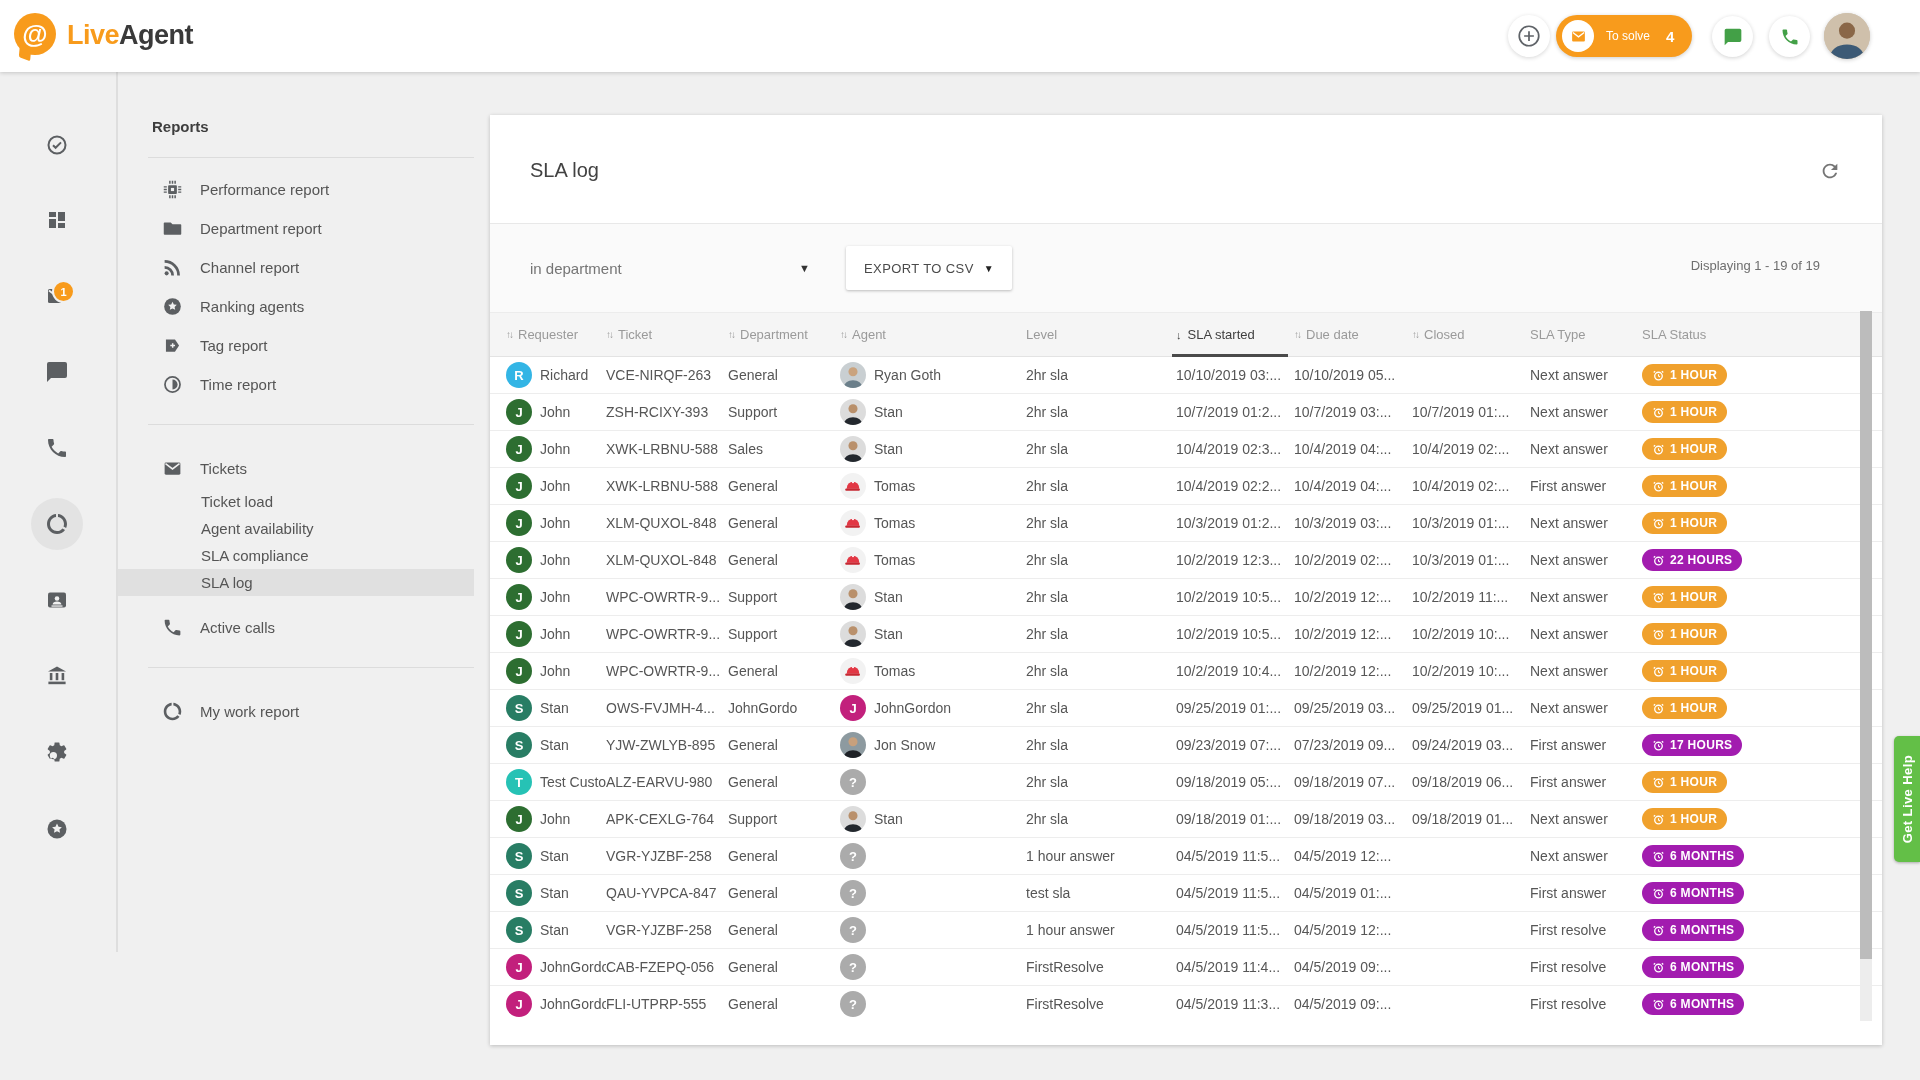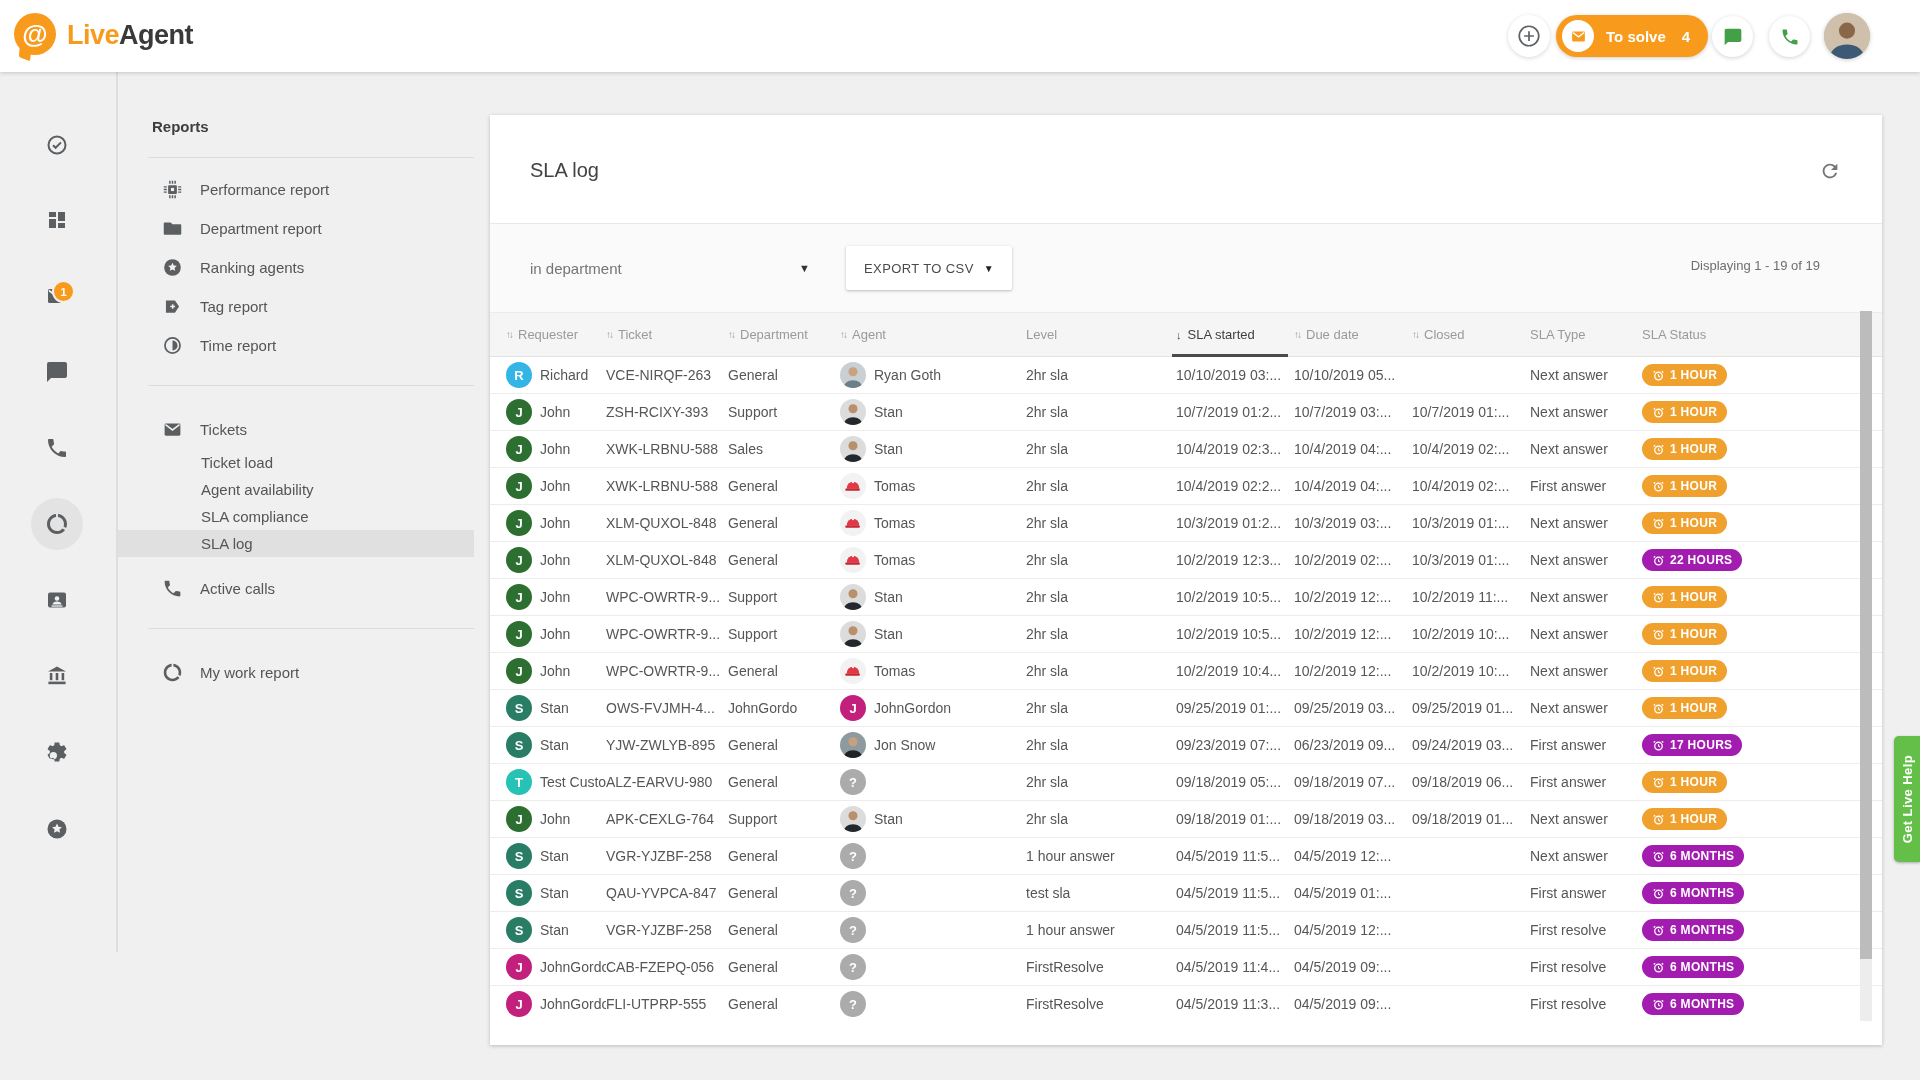--- a/index.html
+++ b/index.html
@@ -20,21 +20,21 @@
     transform:rotate(20deg) skew(15deg);border-radius:2px;}
   .logo-word{font-size:27px;font-weight:bold;letter-spacing:-.5px;margin-left:9px;}
   .logo-live{color:#f89b1c;}
   .logo-agent{color:#3a3a3a;}
   .add-btn{position:absolute;left:1508px;top:15px;width:42px;height:42px;border-radius:50%;background:#fff;
     border:none;box-shadow:0 1px 4px rgba(0,0,0,.16);color:#5f6368;display:flex;align-items:center;justify-content:center;cursor:pointer;}
   .to-solve{position:absolute;left:1556px;top:15px;height:42px;border-radius:21px;background:#f89b1c;
     display:flex;align-items:center;padding:0 18px 0 6px;box-shadow:0 1px 4px rgba(0,0,0,.2);cursor:pointer;border:none;}
   .to-solve .env-circle{width:32px;height:32px;border-radius:50%;background:#fff;color:#f89b1c;
     display:flex;align-items:center;justify-content:center;margin-right:12px;}
-  .to-solve .lbl{color:#fff;font-size:15px;font-weight:bold;}
+  .to-solve .lbl{color:#fff;font-size:12px;font-weight:normal;}
   .to-solve .cnt{color:#fff;font-size:15px;font-weight:bold;margin-left:16px;}
   .round-btn{position:absolute;top:16px;width:41px;height:41px;border-radius:50%;background:#fff;border:none;
     box-shadow:0 1px 4px rgba(0,0,0,.18);display:flex;align-items:center;justify-content:center;color:#43a047;cursor:pointer;}
   .chat-btn{left:1712px;}
   .phone-btn{left:1769px;}
   .user-avatar{position:absolute;left:1824px;top:13px;width:46px;height:46px;border-radius:50%;overflow:hidden;
     background:#cfc0ab;box-shadow:0 1px 4px rgba(0,0,0,.2);cursor:pointer;}
   
   .rail{position:absolute;left:0;top:72px;width:114px;height:1008px;}
   .rail-item{position:absolute;left:31px;width:52px;height:52px;border-radius:50%;
@@ -249,20 +249,29 @@
         <span style="color:#5c5f62">
           <svg class="ic" viewBox="0 0 24 24" width="21" height="21" fill="currentColor">
             <path d="M3 5h7l2 2h9a1 1 0 011 1v10a1 1 0 01-1 1H3a1 1 0 01-1-1V6a1 1 0 011-1z"></path>
           </svg>
         </span>
         <span>Department report</span>
       </div>
       <div class="nav-item">
         <span style="color:#5c5f62">
           <svg class="ic" viewBox="0 0 24 24" width="21" height="21" fill="currentColor">
+            <circle cx="5.3" cy="18.7" r="2.3"></circle>
+            <path d="M3 10.3a10.7 10.7 0 0110.7 10.7h-3.1A7.6 7.6 0 003 13.4zM3 3.5A17.5 17.5 0 0120.5 21h-3.1A14.4 14.4 0 003 6.6z"></path>
+          </svg>
+        </span>
+        <span>Channel report</span>
+      </div>
+      <div class="nav-item">
+        <span style="color:#5c5f62">
+          <svg class="ic" viewBox="0 0 24 24" width="21" height="21" fill="currentColor">
             <circle cx="12" cy="12" r="9.5"></circle>
             <path fill="#f0f0f0" d="M12 6.6l1.5 3.1 3.4.44-2.5 2.35.65 3.36L12 14.2l-3.05 1.65.65-3.36-2.5-2.35 3.4-.44z"></path>
           </svg>
         </span>
         <span>Ranking agents</span>
       </div>
       <div class="nav-item">
         <span style="color:#5c5f62">
           <svg class="ic" viewBox="0 0 24 24" width="21" height="21" fill="currentColor">
             <path d="M4.5 5h10.3l4.7 7-4.7 7H4.5z"></path>
@@ -741,21 +750,21 @@
           <span class="av" style="background: rgb(141, 154, 160);">
             <svg class="ic" viewBox="0 0 24 24" width="26" height="26">
               <circle cx="12" cy="9" r="4.2" fill="#c8a07c"></circle>
               <path d="M3.5 24c0-4.6 3.8-7.2 8.5-7.2s8.5 2.6 8.5 7.2z" fill="#1e2126"></path>
             </svg>
           </span>
           <span>Jon Snow</span>
         </div>
     <div class="cell col-level">2hr sla</div>
     <div class="cell col-start">09/23/2019 07:...</div>
-    <div class="cell col-due">06/23/2019 09...</div>
+    <div class="cell col-due">07/23/2019 09...</div>
     <div class="cell col-closed">09/24/2019 03...</div>
     <div class="cell col-type">First answer</div>
     <div class="cell col-status">
           <span class="badge red">
             <span style="color:#fff">
               <svg class="ic" viewBox="0 0 24 24" width="13" height="13" fill="currentColor">
                 <circle cx="12" cy="13" r="7" fill="none" stroke="currentColor" stroke-width="2.4"></circle>
                 <path d="M12 9.6V13l2.7 1.7" fill="none" stroke="currentColor" stroke-width="2"></path>
                 <path d="M5.8 4.2L3.2 6.4M18.2 4.2l2.6 2.2" stroke="currentColor" stroke-width="2.4" fill="none"></path>
               </svg>

